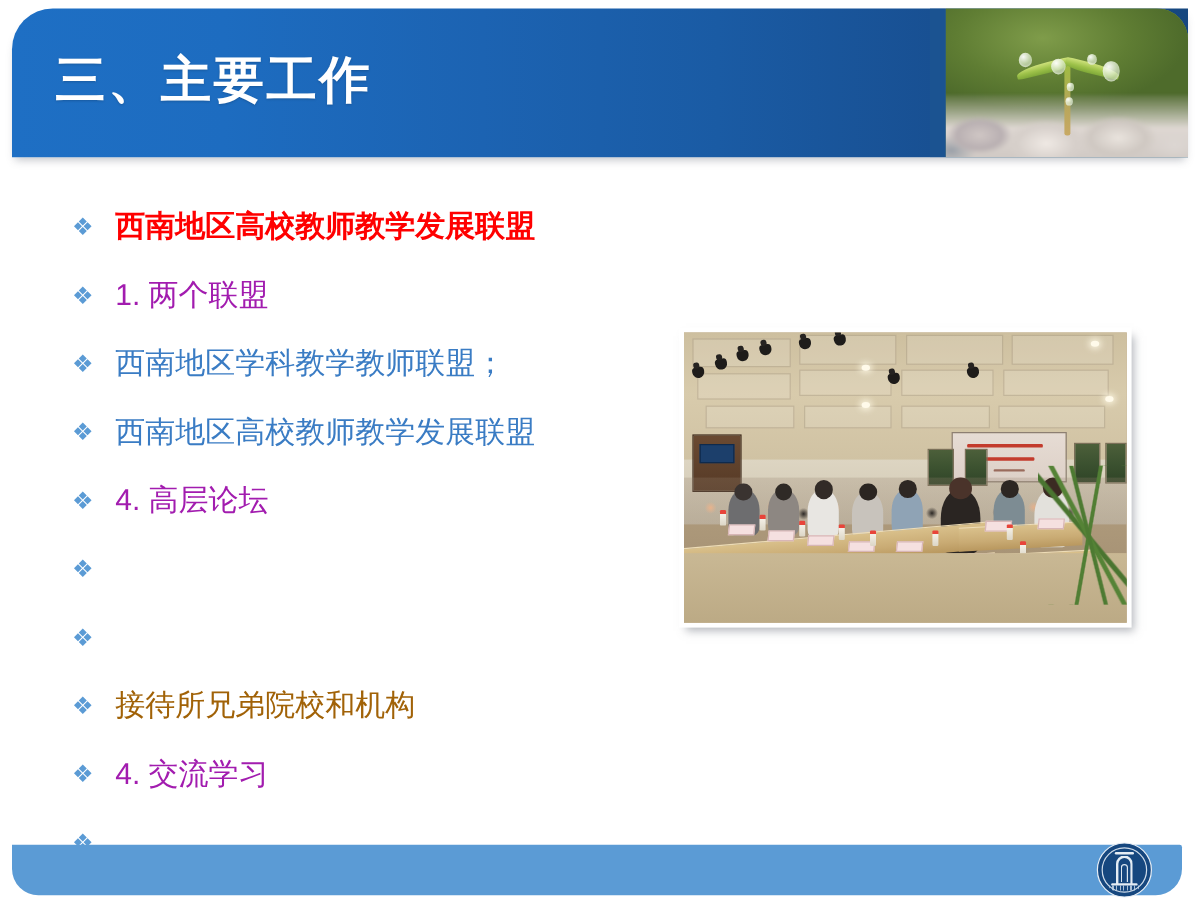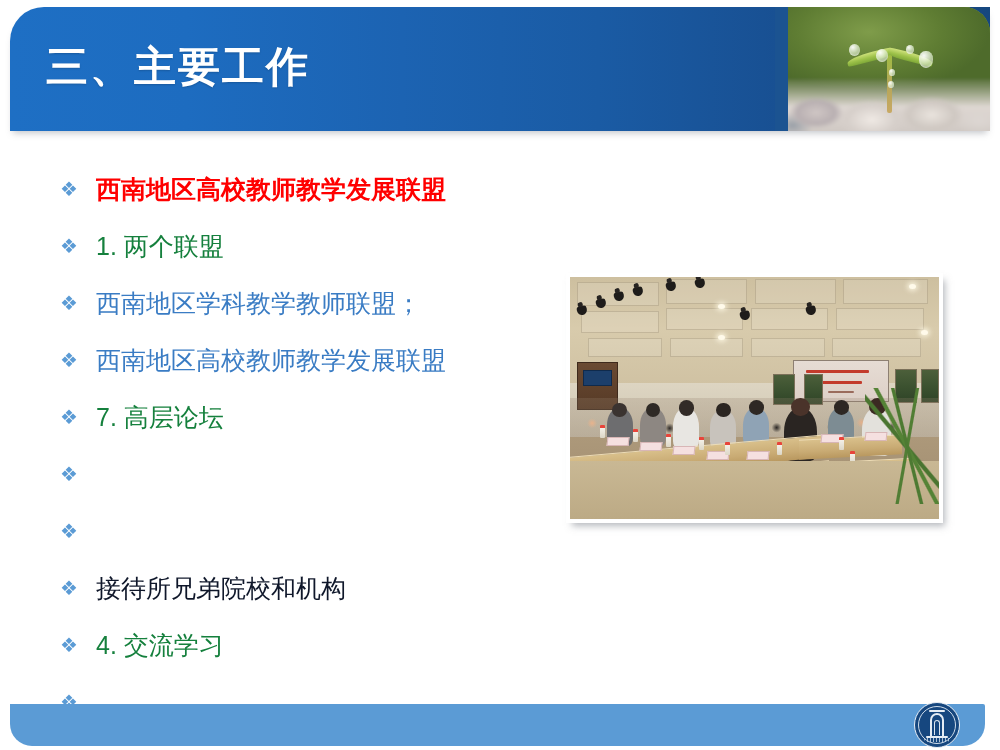--- a/index.html
+++ b/index.html
@@ -151,23 +151,23 @@
     width: 36px;
     flex: 0 0 36px;
     font-family: "DejaVu Sans", sans-serif;
   }
   .bullet-text {
     font-size: 25px;
     line-height: 30px;
     font-family: "Liberation Sans", "DejaVu Sans", sans-serif;
   }
   .c-red     { color: #ff0000; font-weight: bold; }
-  .c-magenta { color: #15803d; }
+  .c-magenta { color: #a21caf; }
   .c-blue    { color: #3a7cc4; }
-  .c-green   { color: #0f172a; }
+  .c-green   { color: #a16207; }
 
   
   #meeting-photo-frame {
     position: absolute;
     left: 566px;
     top: 273px;
     width: 377px;
     height: 250px;
     background: #ffffff;
     padding: 4px;
@@ -433,21 +433,21 @@
       <span class="bullet-text c-blue">西南地区学科教学教师联盟；</span>
     </div>
 
     <div class="bullet-row">
       <span class="bullet-mark">❖</span>
       <span class="bullet-text c-blue">西南地区高校教师教学发展联盟</span>
     </div>
 
     <div class="bullet-row">
       <span class="bullet-mark">❖</span>
-      <span class="bullet-text c-magenta">7. 高层论坛</span>
+      <span class="bullet-text c-magenta">4. 高层论坛</span>
     </div>
 
     <div class="bullet-row">
       <span class="bullet-mark">❖</span>
     </div>
 
     <div class="bullet-row">
       <span class="bullet-mark">❖</span>
     </div>
 

